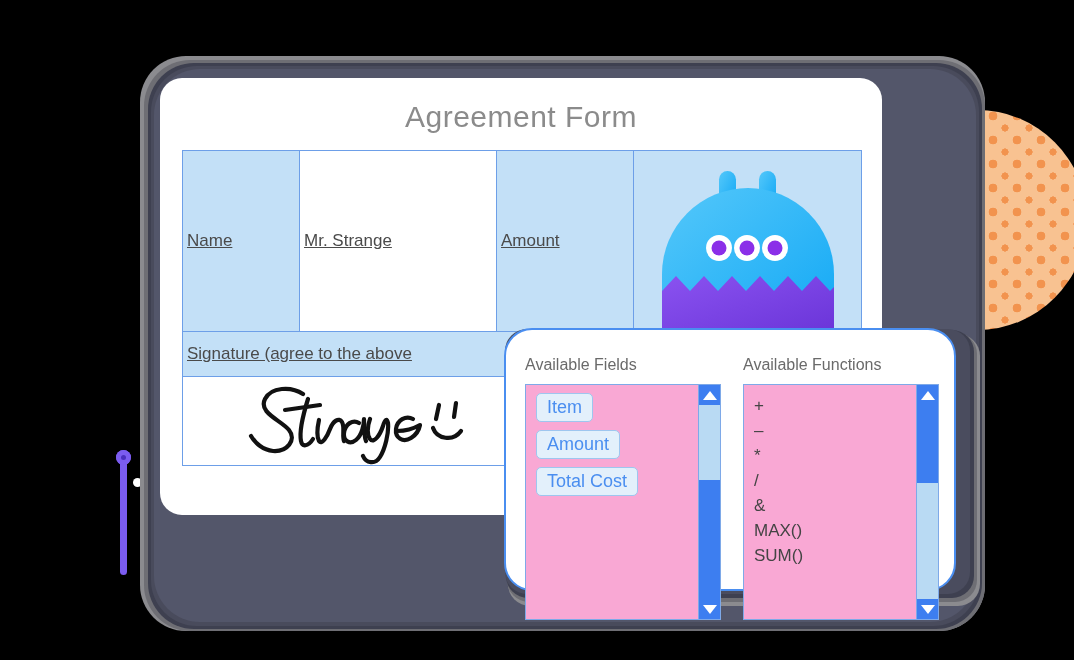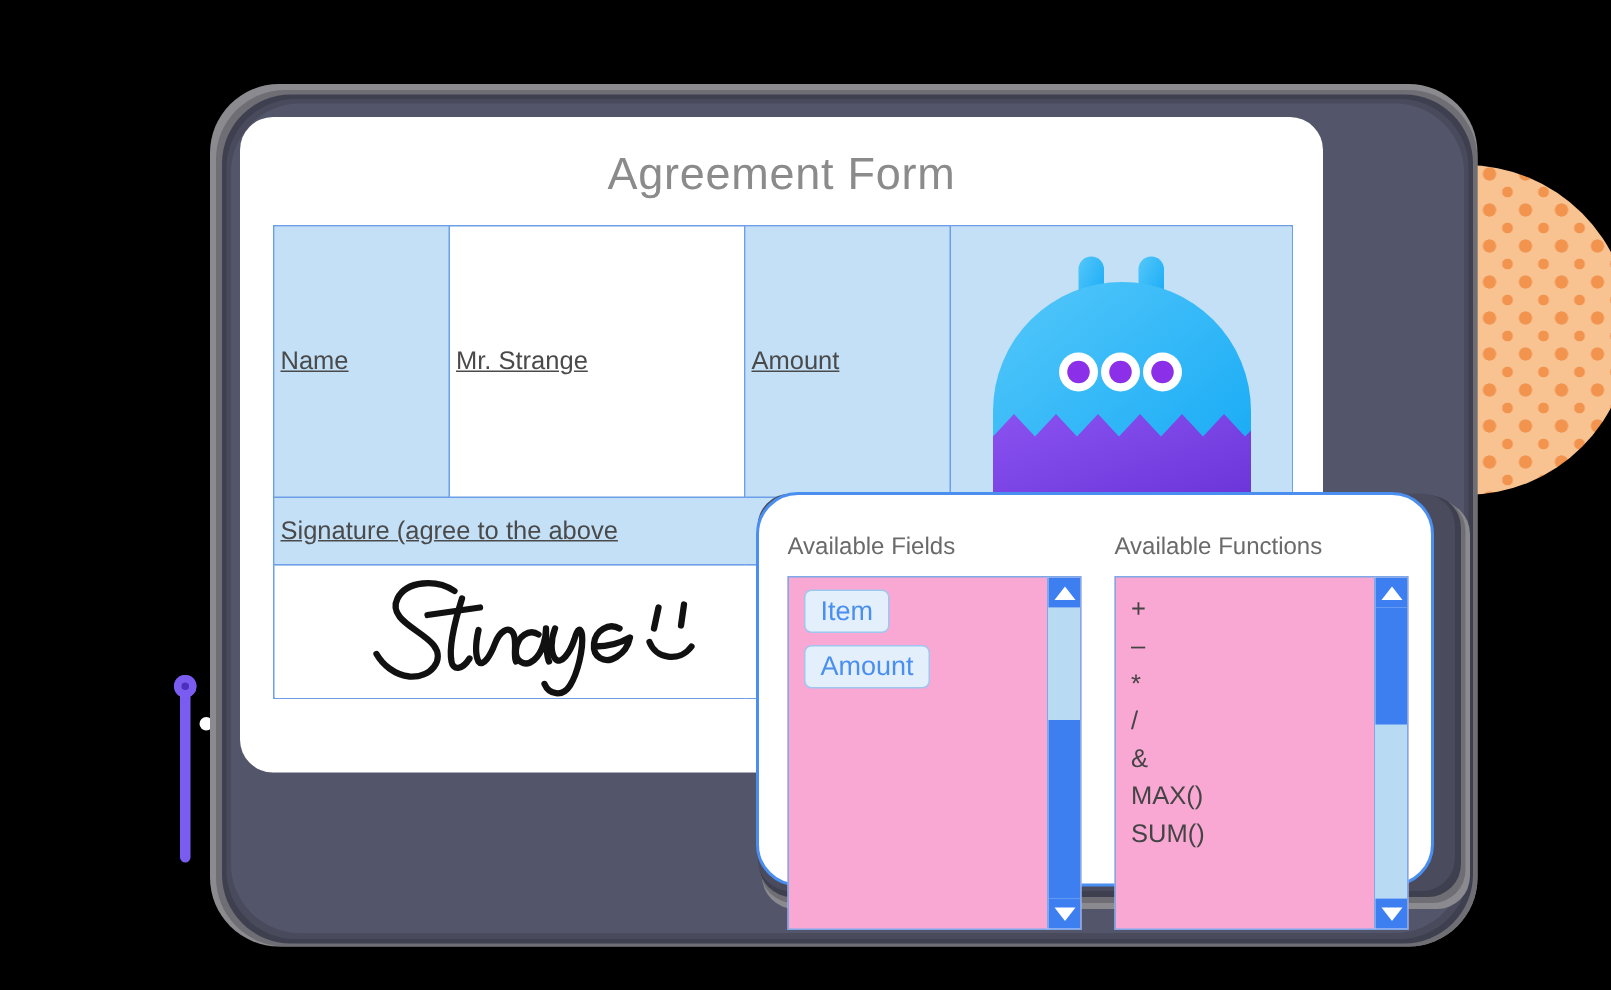--- a/index.html
+++ b/index.html
@@ -258,20 +258,21 @@
   <div id="popup-shadow1"></div>
 
   <div id="popup">
 
     <div class="col" id="col-fields">
       <div class="col-title">Available Fields</div>
       <div class="listbox">
         <div class="listbody">
           <div><span class="chip">Item</span></div>
           <div><span class="chip">Amount</span></div>
+          <div><span class="chip">Total Cost</span></div>
         </div>
         <div class="sb" id="sb-fields">
           <div class="sb-track">
             <div class="sb-thumb"></div>
           </div>
           <div class="sb-arrow up">
               <i></i>
             </div>
           <div class="sb-arrow down">
               <i></i>

